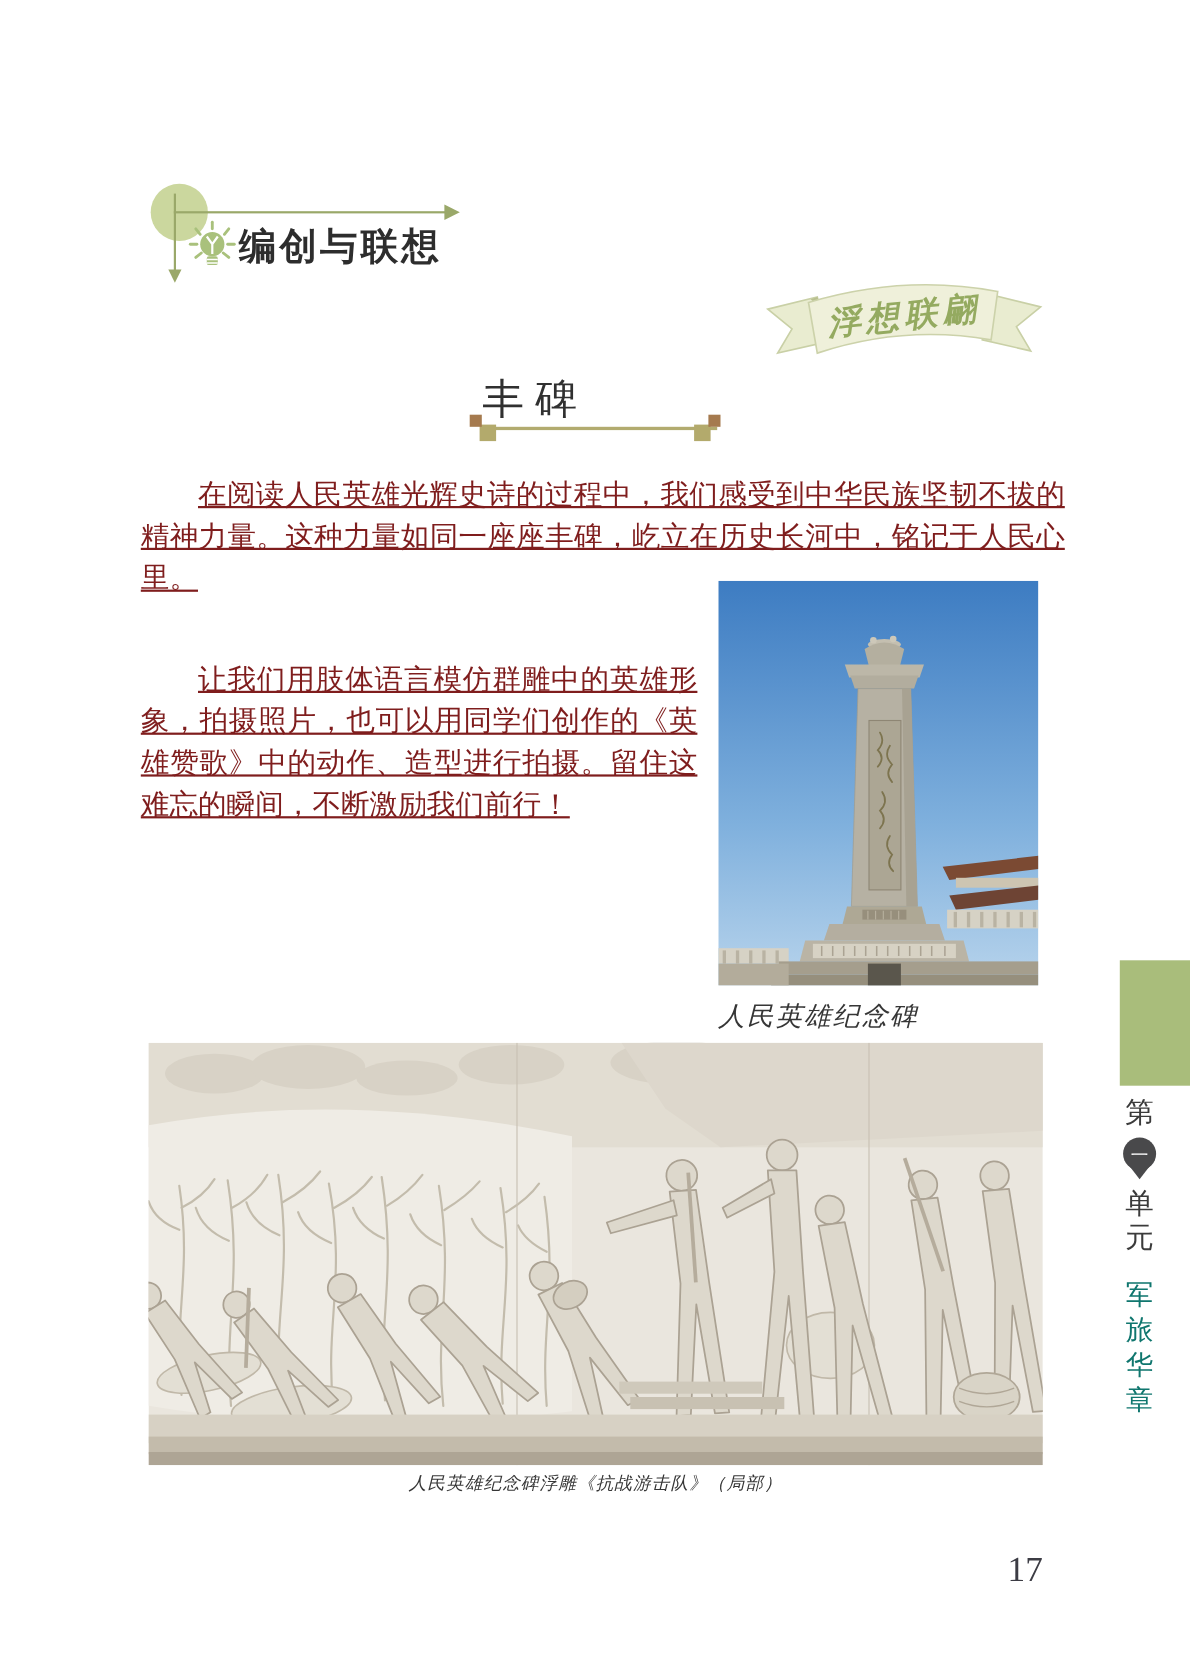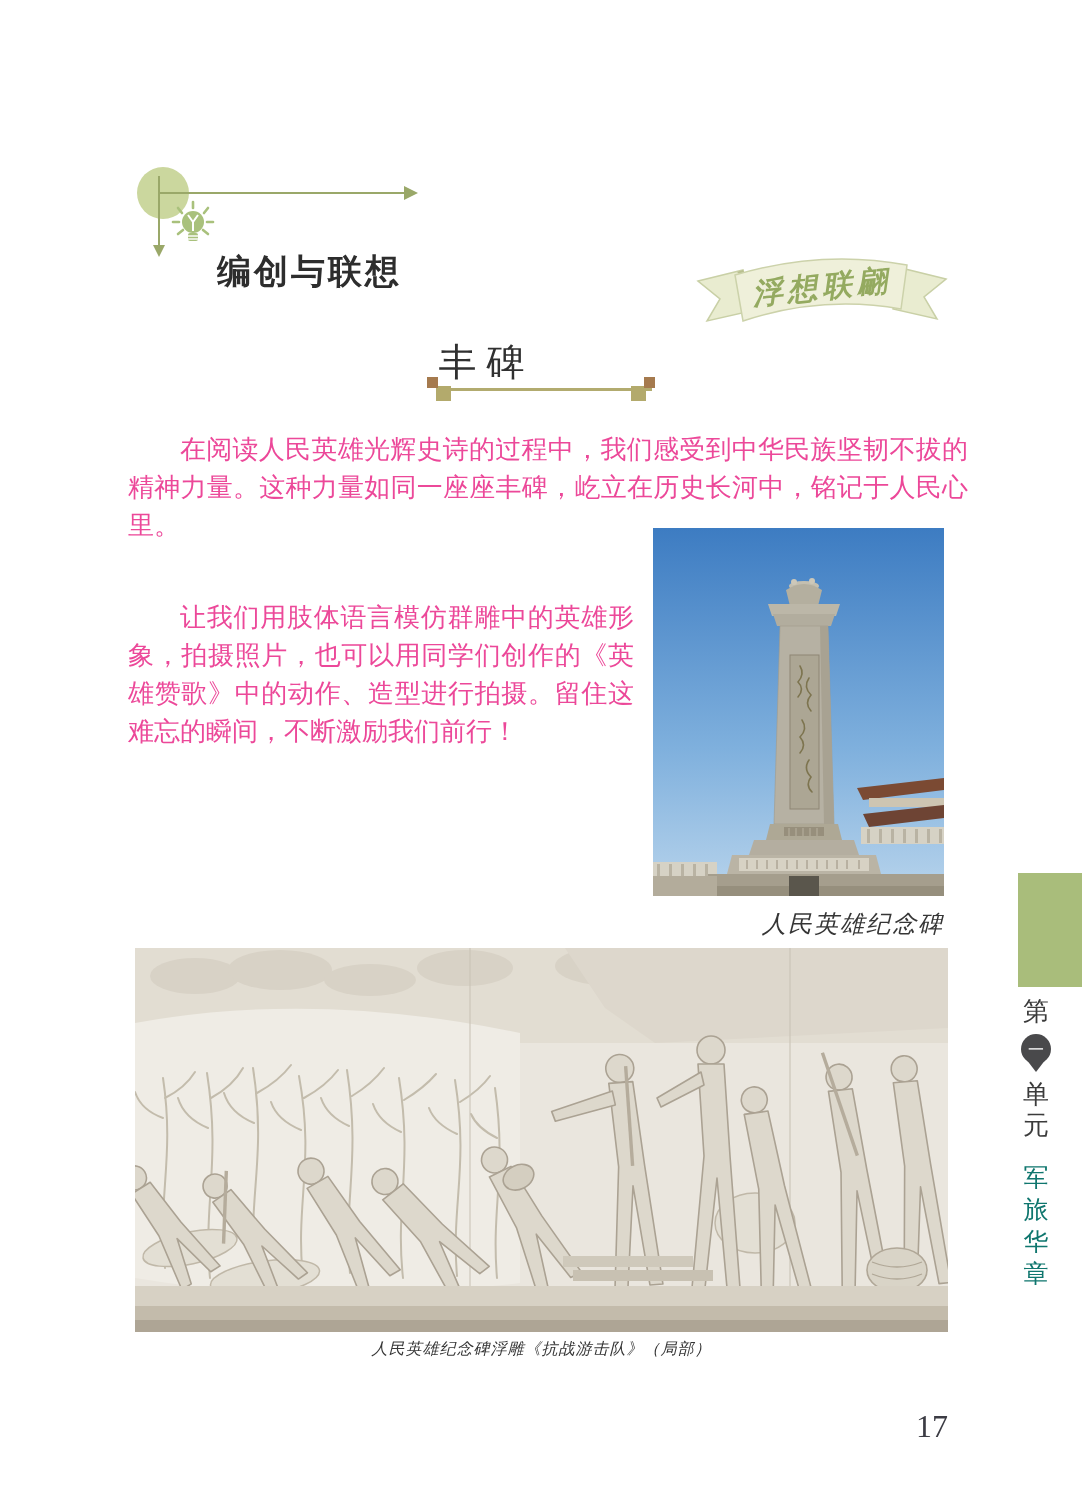--- a/index.html
+++ b/index.html
@@ -16,42 +16,42 @@
     background:#cbd79e;}
   .hdr-hline{left:158px;top:192px;width:248px;height:2px;background:#9aa869;}
   .hdr-harrow{left:404px;top:186px;width:0;height:0;
     border-left:14px solid #9aa869;border-top:7px solid transparent;border-bottom:7px solid transparent;}
   .hdr-vline{left:158px;top:176px;width:2px;height:70px;background:#9aa869;}
   .hdr-varrow{left:153px;top:245px;width:0;height:0;
     border-top:12px solid #9aa869;border-left:6px solid transparent;border-right:6px solid transparent;}
   .hdr-bulb{left:170px;top:200px;}
   .hdr-title{left:217px;top:201px;
     font-family:"Liberation Sans","DejaVu Sans",sans-serif;
-    font-size:34px;font-weight:700;color:#2d2d2d;letter-spacing:3px;margin-top:48px;}
+    font-size:34px;font-weight:700;color:#2d2d2d;letter-spacing:3px;}
 
   
   .ribbon{left:693px;top:241px;}
 
   
   .article-title{left:0;right:117px;top:337px;text-align:center;
     font-size:38px;color:#303030;letter-spacing:10px;padding-left:8px;}
   .deco-line{left:438px;top:388px;width:214px;height:3px;background:#b2ab6f;}
   .sq{width:15px;height:15px;background:#b3aa6c;}
   .sq-small{width:11px;height:11px;background:#a57a4e;}
   .sq-l{left:436px;top:386px;} .sq-ls{left:427px;top:377px;}
   .sq-r{left:631px;top:386px;} .sq-rs{left:644px;top:377px;}
 
   
-  .para{font-size:26px;line-height:38px;text-align:justify;text-indent:2em;color:#ec4899;}
+  .para{font-size:26px;line-height:38px;text-align:justify;text-indent:2em;color:#7f1d1d;text-decoration:underline;}
   .para1{left:128px;top:431px;width:840px;}
   .para2{left:128px;top:599px;width:506px;}
 
   
   .monument-photo{left:653px;top:528px;width:291px;height:368px;}
-  .monument-caption{left:653px;top:908px;width:291px;text-align:right;
+  .monument-caption{left:653px;top:908px;width:291px;text-align:left;
     font-style:italic;font-size:24px;color:#363636;letter-spacing:2px;}
   .relief-photo{left:135px;top:948px;width:813px;height:384px;}
   .relief-caption{left:135px;top:1339px;width:813px;text-align:center;
     font-style:italic;font-size:16px;color:#363636;letter-spacing:1px;}
 
   
   .side-tab{left:1018px;top:873px;width:64px;height:114px;background:#a9bd7b;}
   .side-col{left:1014px;top:996px;width:44px;display:flex;flex-direction:column;
     align-items:center;gap:5px;}
   .v-text{width:28px;word-break:break-all;line-height:31px;text-align:center;

